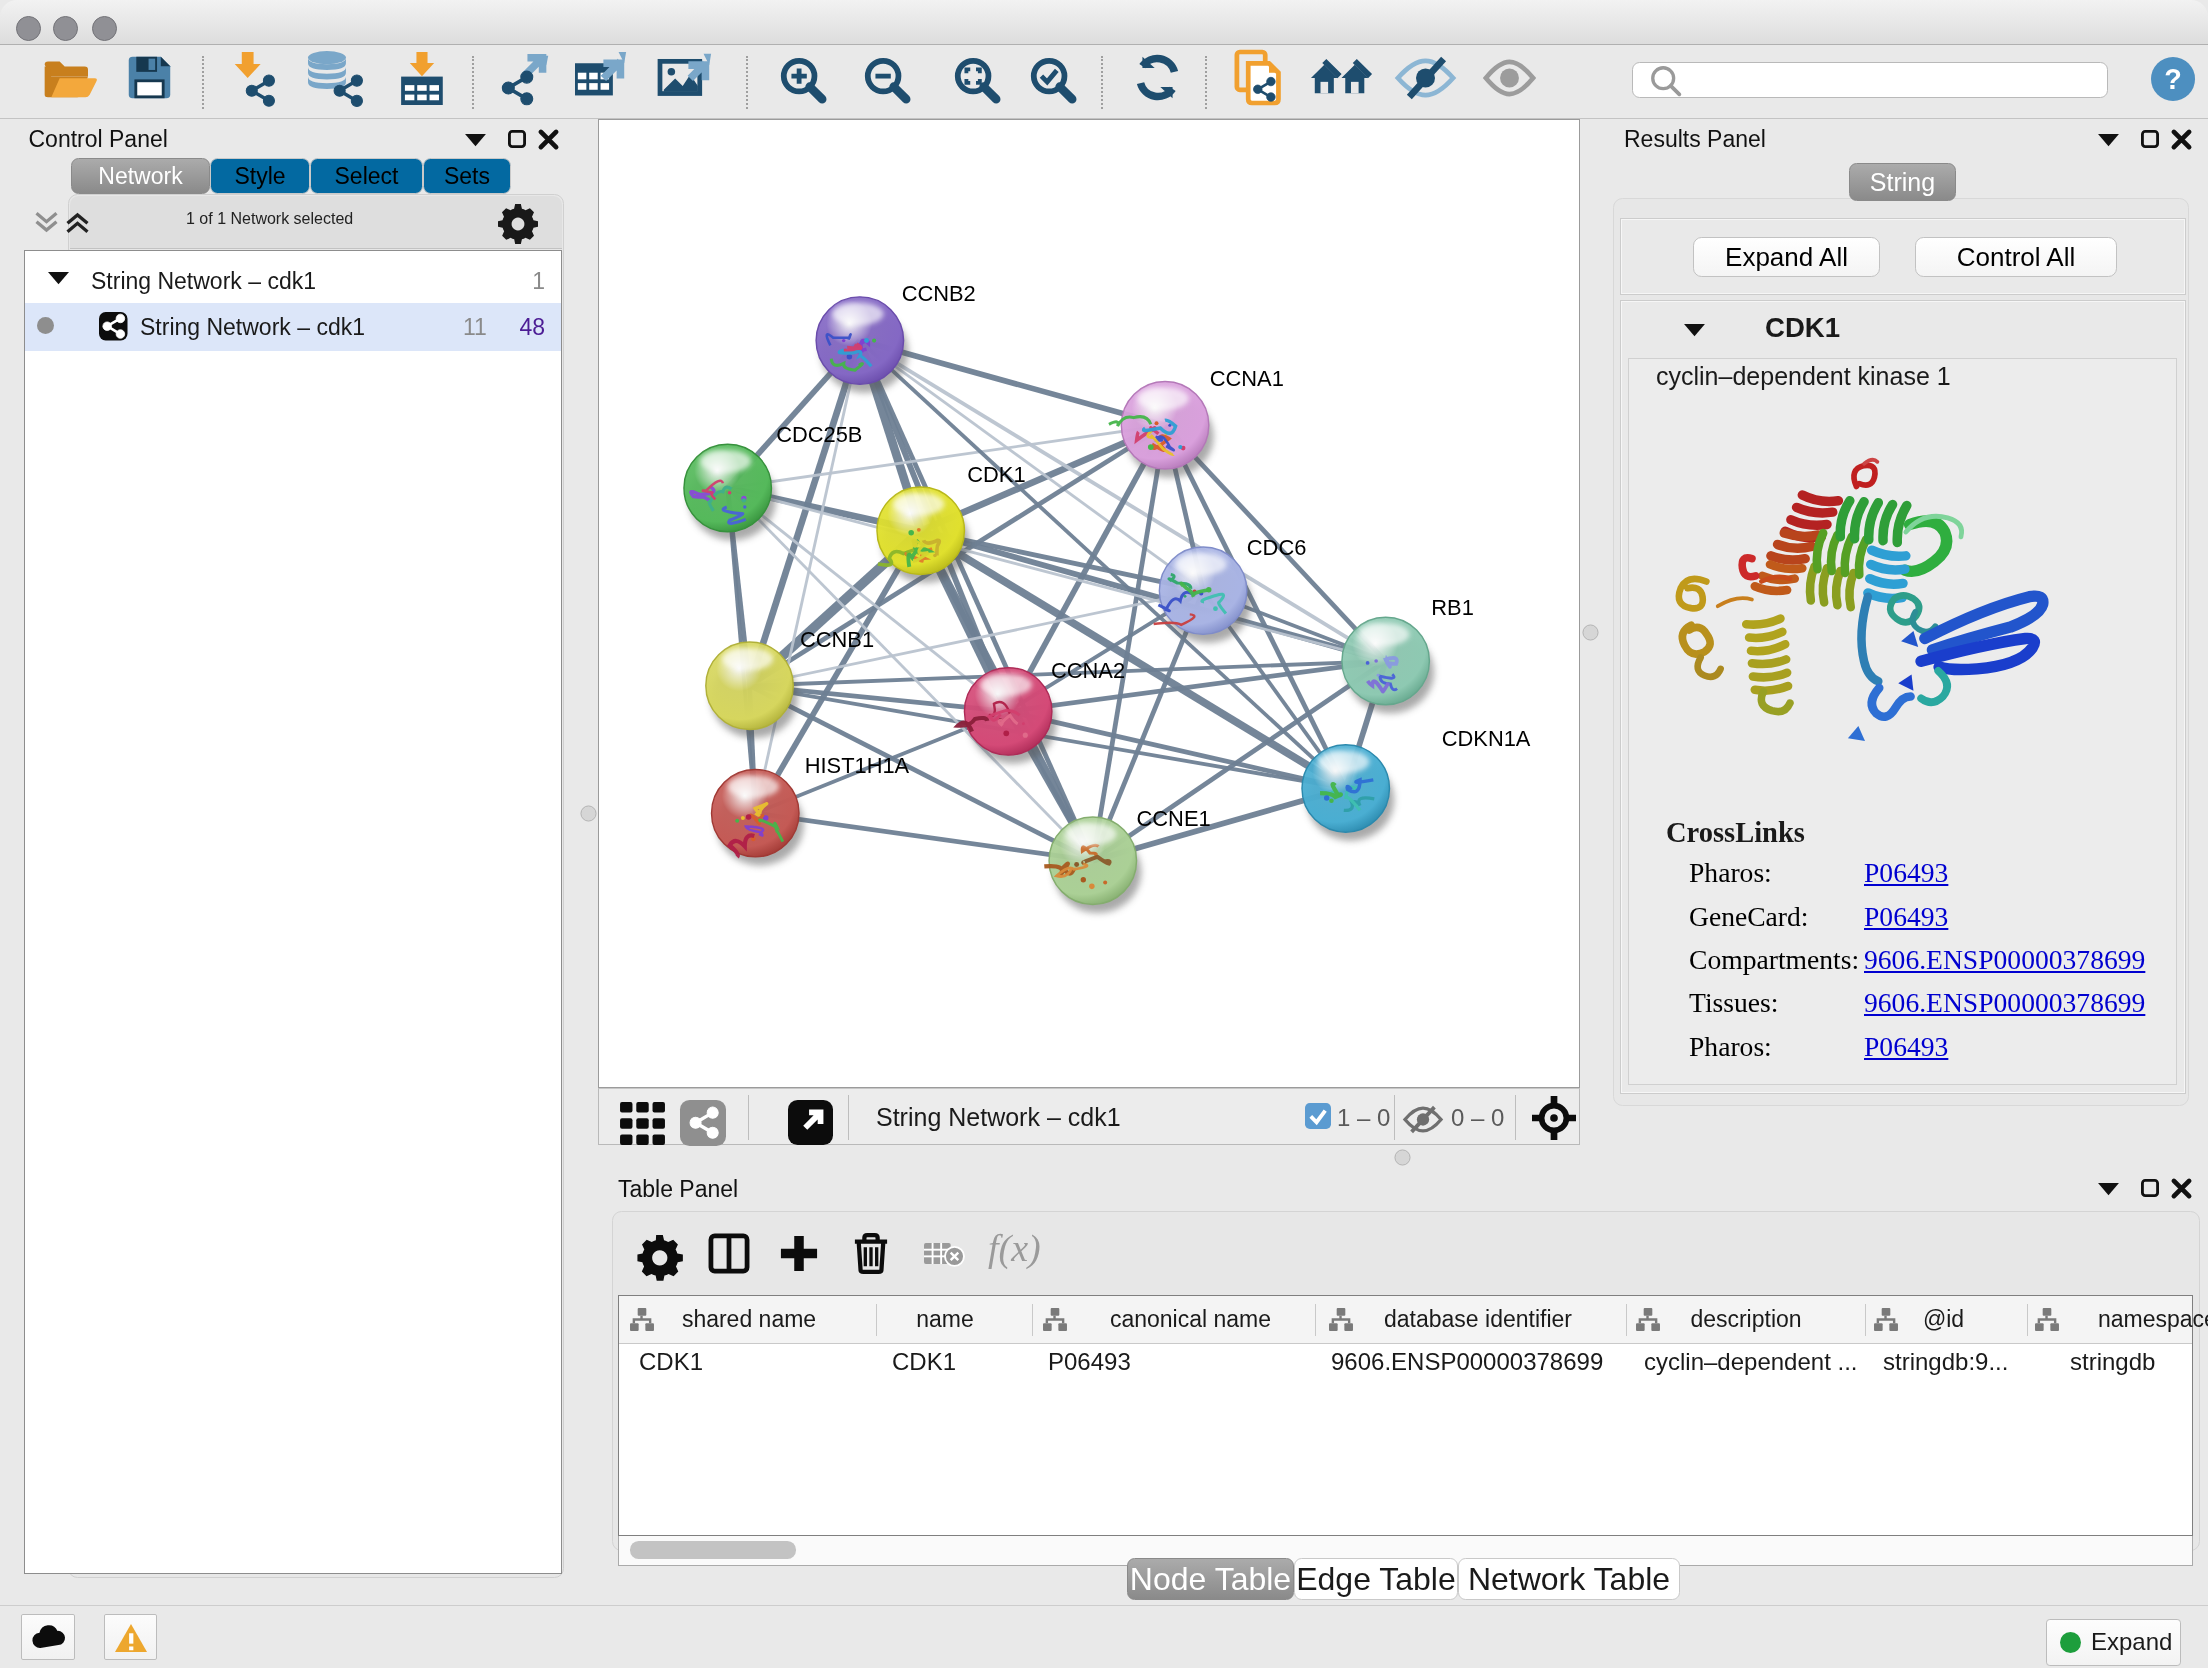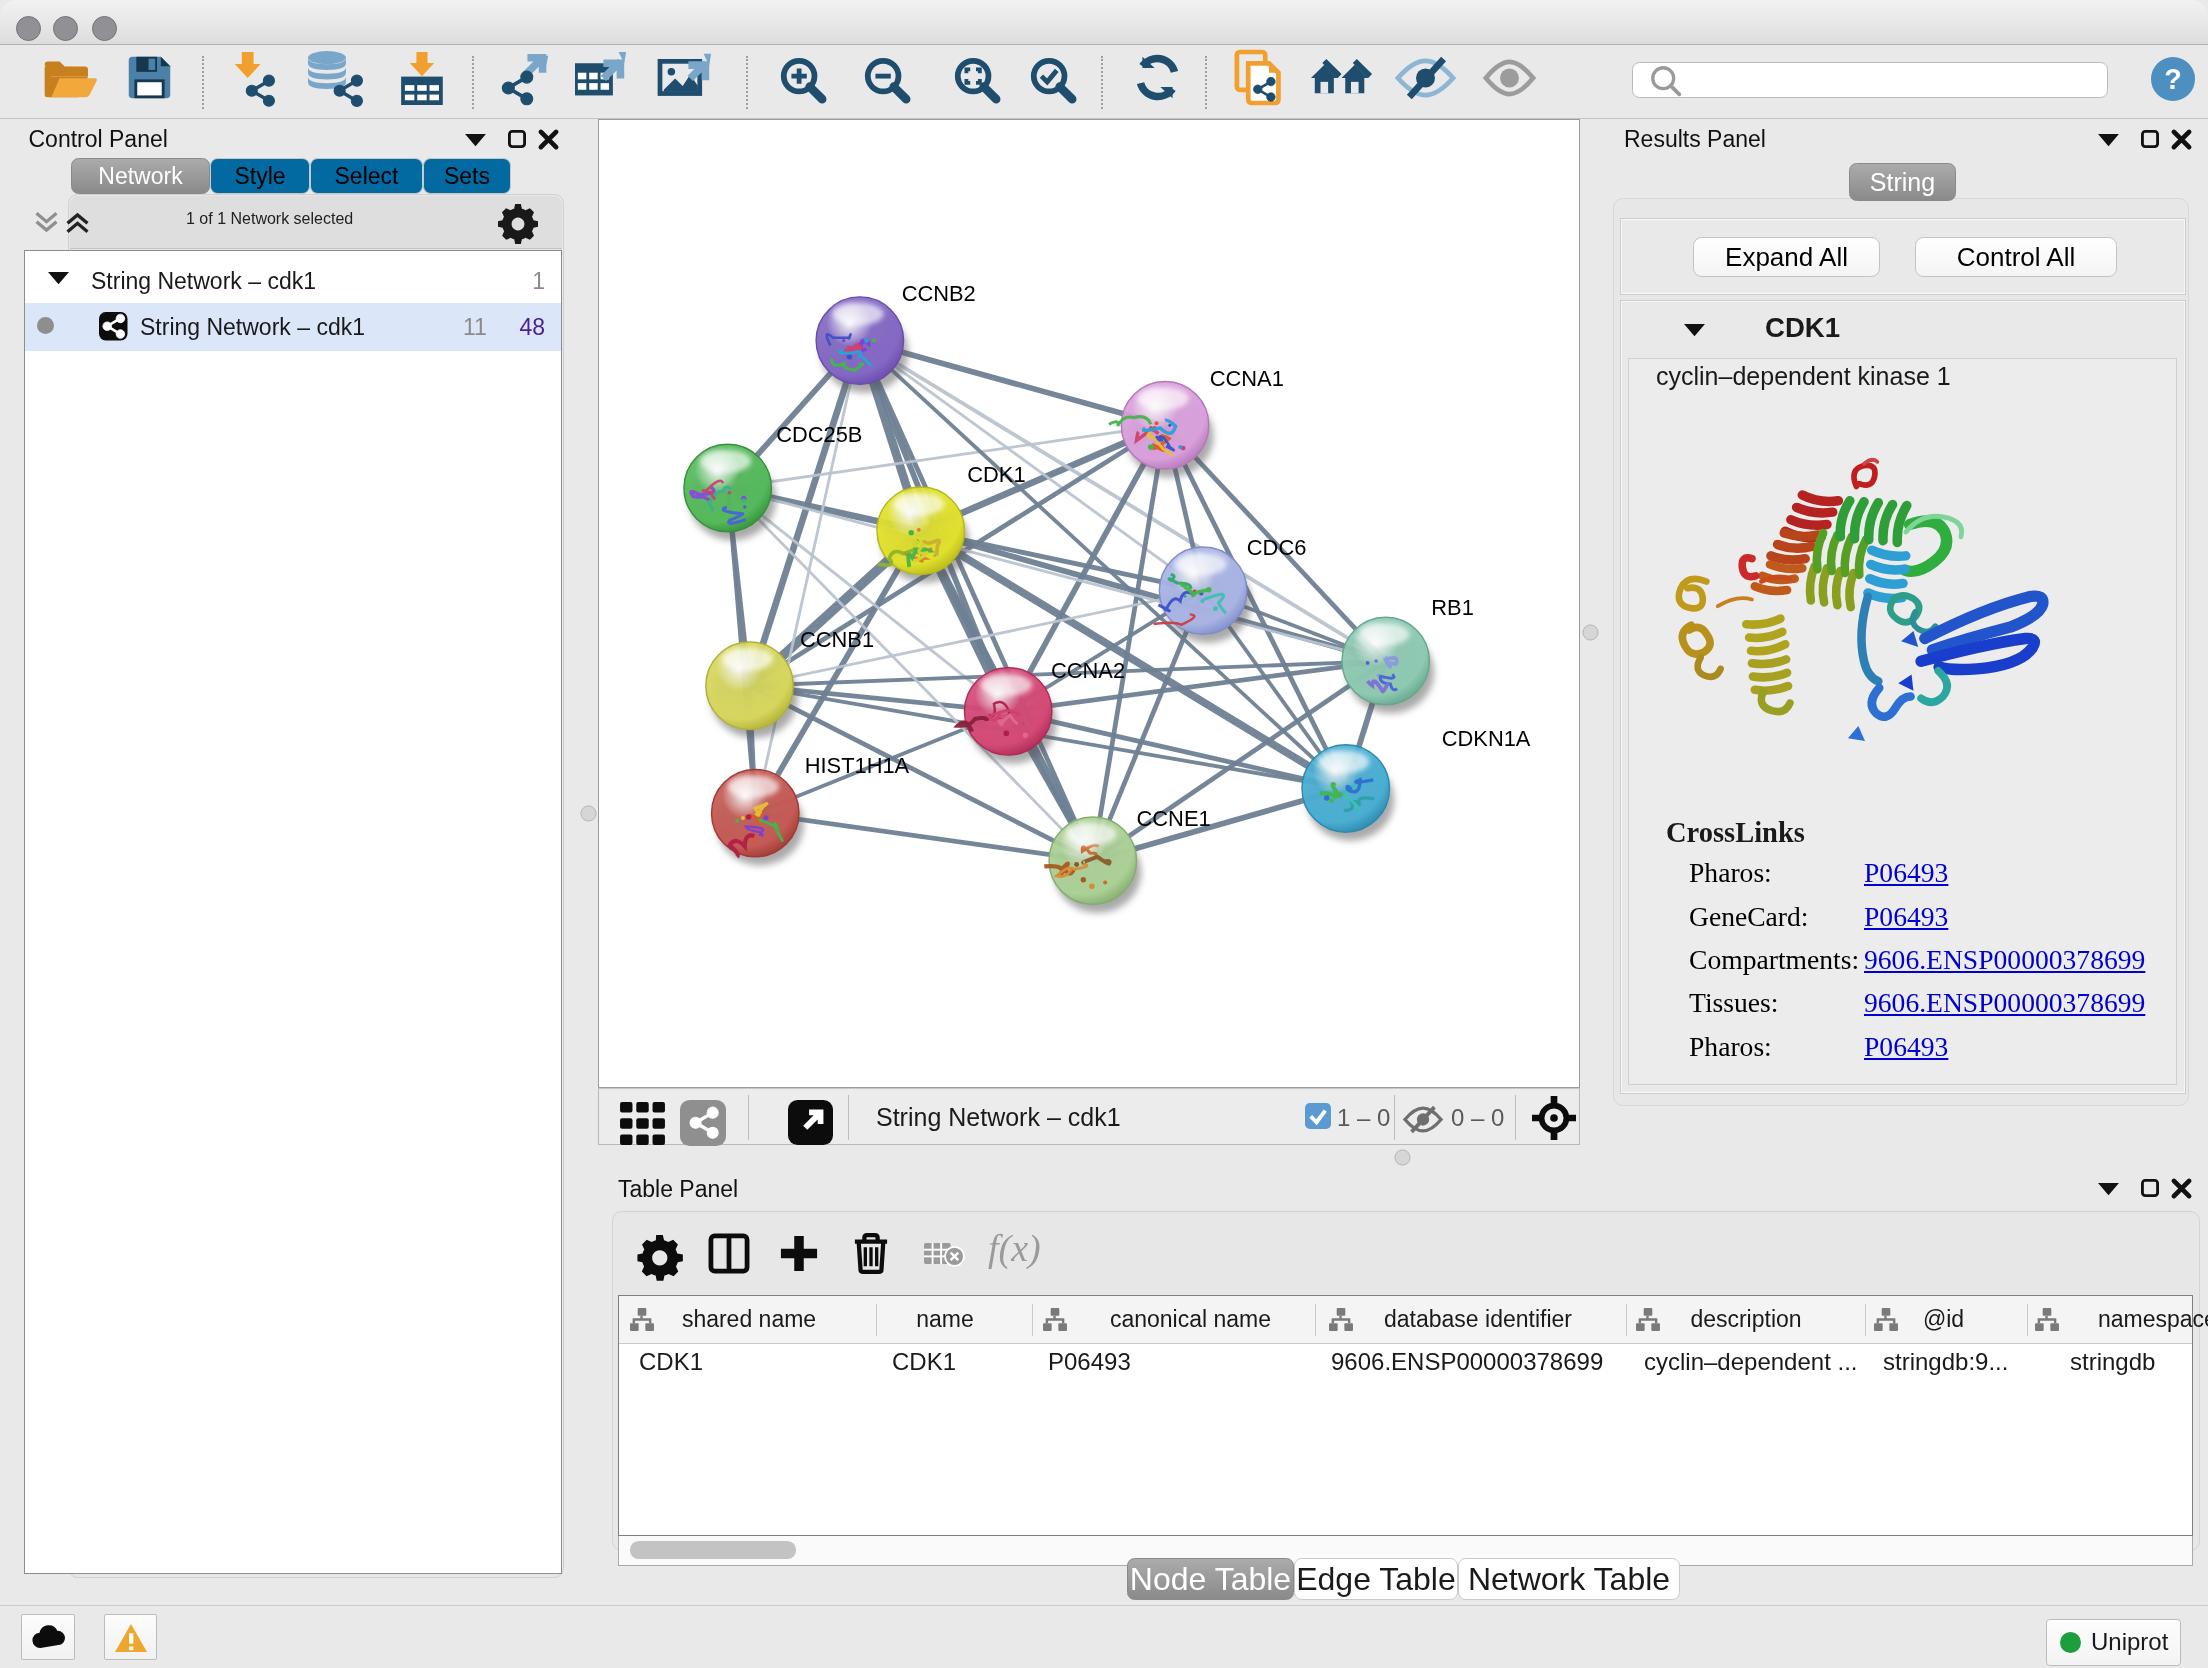--- a/index.html
+++ b/index.html
@@ -800,16 +800,16 @@
 <div class="sbtn abs" style="left:21px; top:1614px; width:54px;"></div>
 <svg class="abs" style="left:31px;top:1625px;" width="34" height="25" viewBox="0 0 36 26">
     <path d="M10 24 a8 8 0 0 1 -1 -16 a10 10 0 0 1 19 -2 a7.5 7.5 0 0 1 1 15 z" fill="#0c0c0c"></path>
   </svg>
 <div class="sbtn abs" style="left:104px; top:1614px; width:53px;"></div>
 <svg class="abs" style="left:113px;top:1622px;" width="36" height="32" viewBox="0 0 38 34">
     <path d="M19 2 L36 32 H2 Z" fill="#eda72e"></path>
     <rect x="17" y="12" width="4.5" height="11" fill="#fff"></rect>
     <rect x="17" y="26" width="4.5" height="4" fill="#fff"></rect>
   </svg>
-<div class="abs" id="memory">Uniprot</div>
+<div class="abs" id="memory">Expand</div>
 <svg class="abs" style="left:2060px;top:1632px;" width="21" height="21" viewBox="0 0 22 22">
     <circle cx="11" cy="11" r="11" fill="#1d9e3c"></circle>
   </svg>
 
 </body></html>

